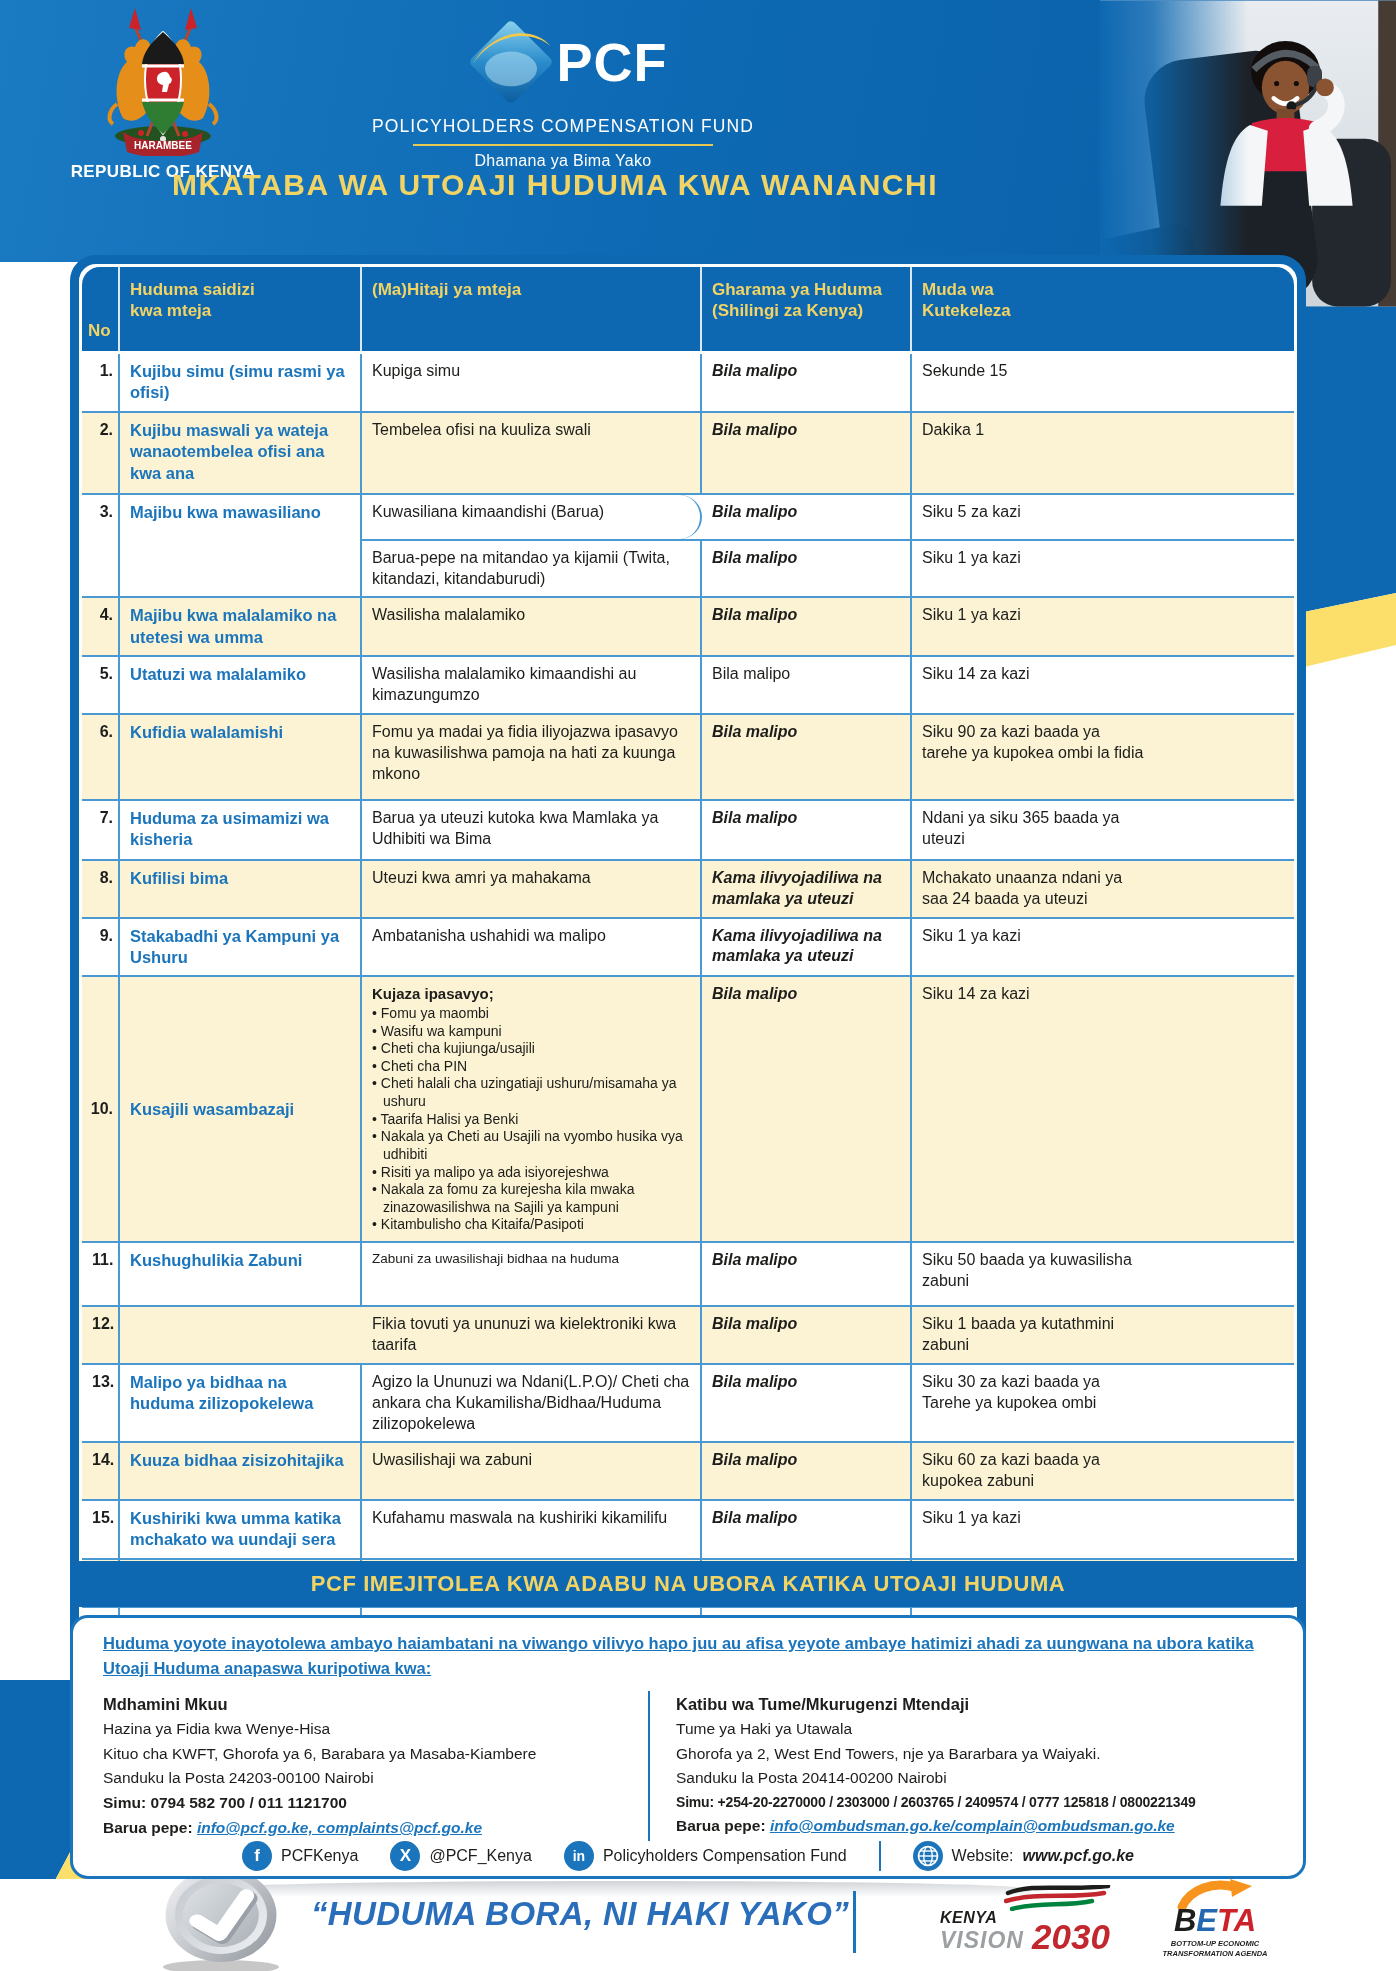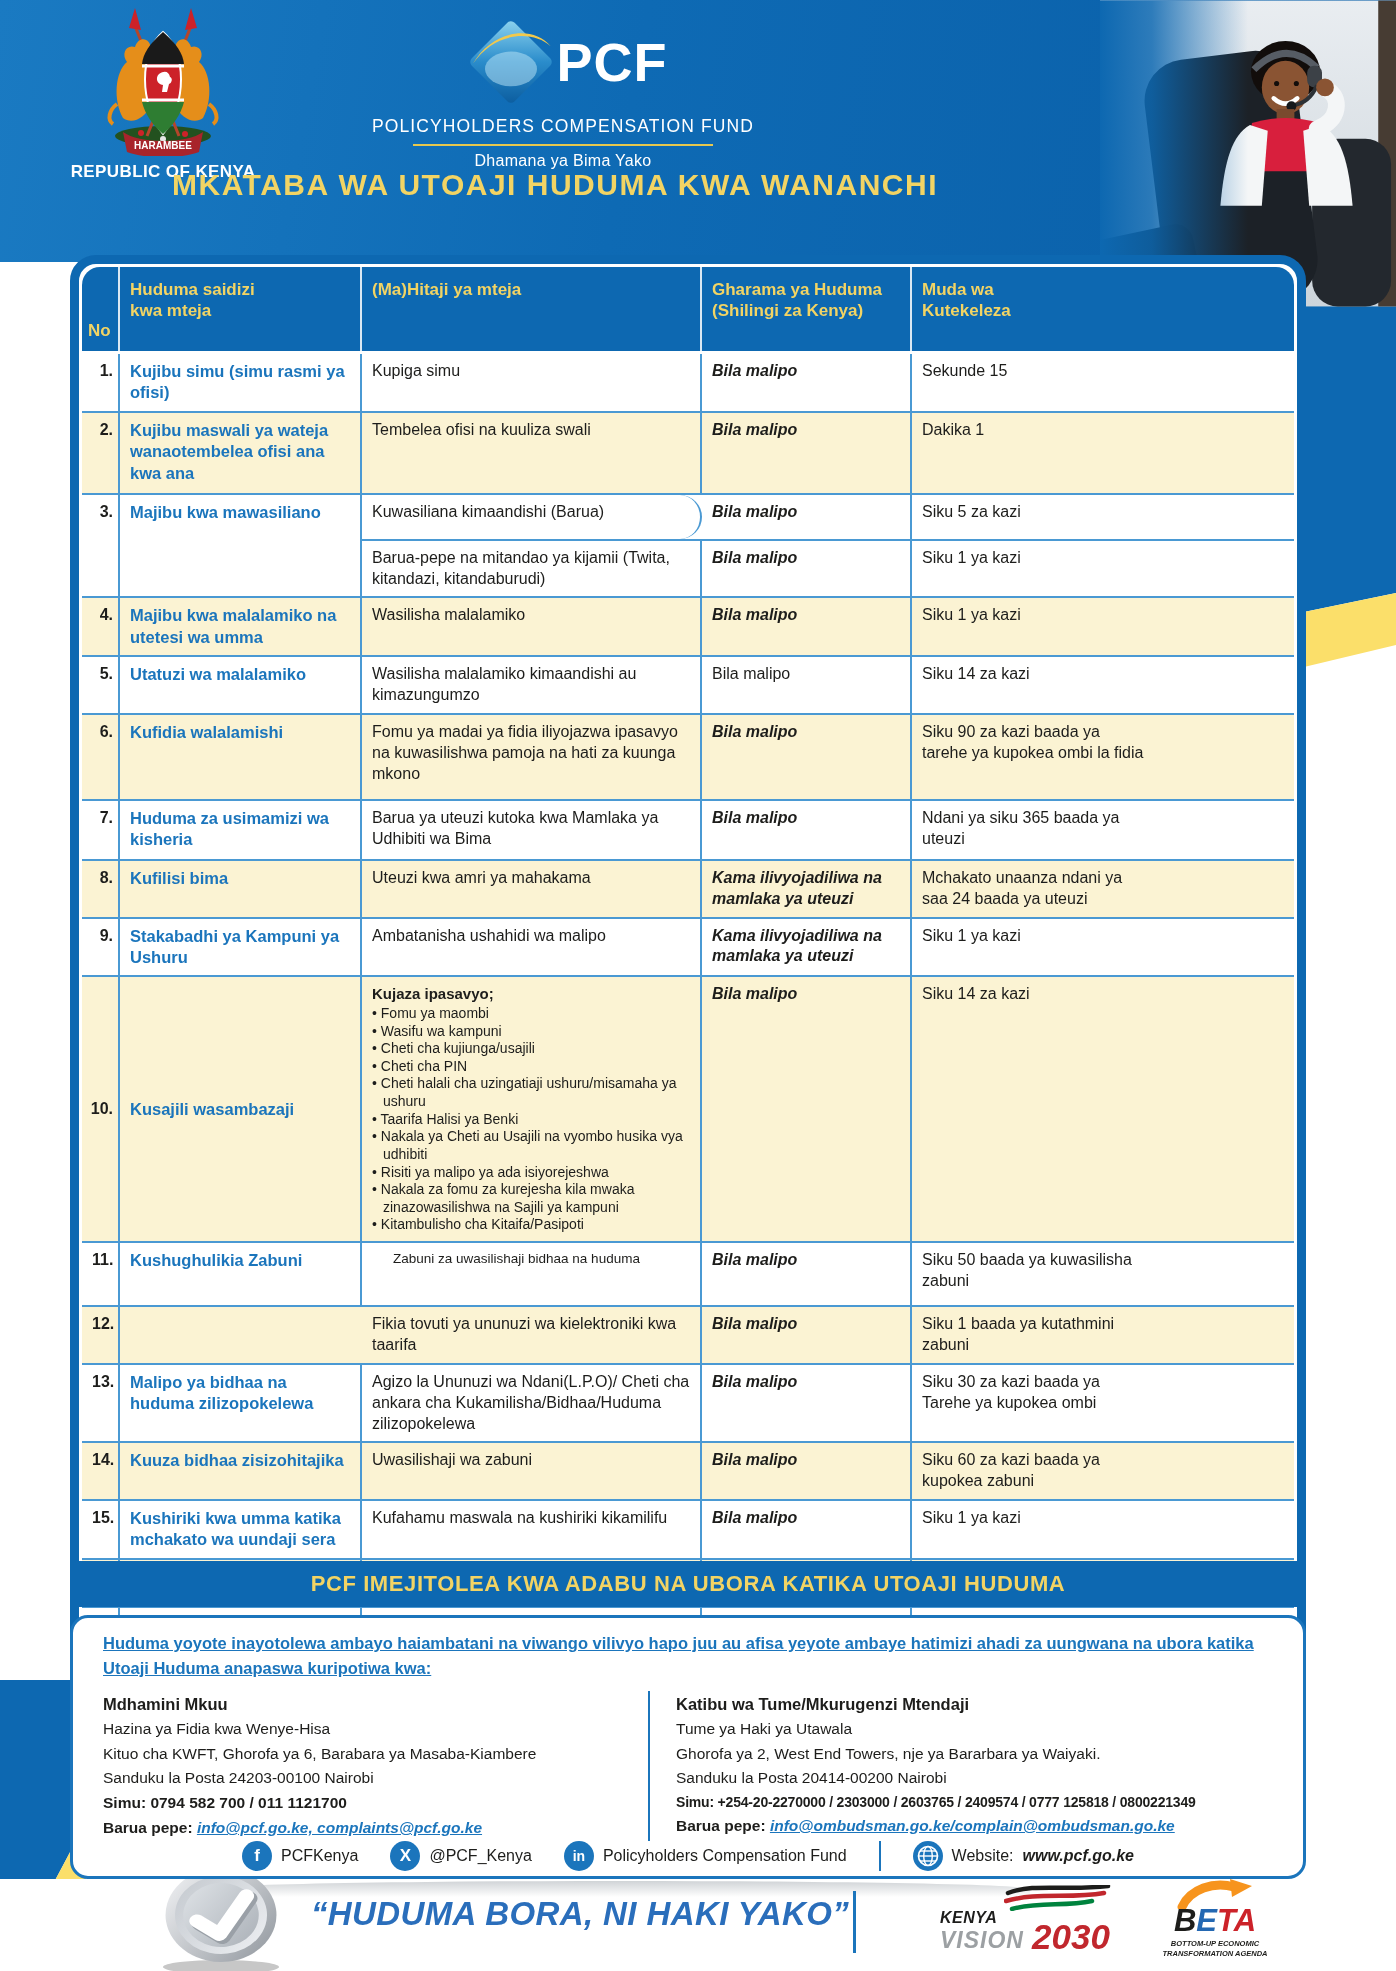--- a/index.html
+++ b/index.html
@@ -307,21 +307,21 @@
             <div class="req-li">Risiti ya malipo ya ada isiyorejeshwa</div>
             <div class="req-li">Nakala za fomu za kurejesha kila mwaka zinazowasilishwa na Sajili ya kampuni</div>
             <div class="req-li">Kitambulisho cha Kitaifa/Pasipoti</div>
           </div>
           <div class="td cost-cell em" style="grid-area: 1 / 4; min-height: 230px;">Bila malipo</div>
           <div class="td time-cell" style="grid-area: 1 / 5; min-height: 230px;">Siku 14 za kazi</div>
         </div>
         <div class="trow">
           <div class="td no-cell" style="grid-row: 1 / span 1;">11.</div>
           <div class="td service-cell" style="grid-row: 1 / span 1;">Kushughulikia Zabuni</div>
-          <div class="td req-cell small" style="grid-area: 1 / 3; min-height: 62px; margin-left: 21px;">Zabuni za uwasilishaji bidhaa na huduma</div>
+          <div class="td req-cell small" style="grid-area: 1 / 3; min-height: 62px;">Zabuni za uwasilishaji bidhaa na huduma</div>
           <div class="td cost-cell em" style="grid-area: 1 / 4; min-height: 62px;">Bila malipo</div>
           <div class="td time-cell" style="grid-area: 1 / 5; min-height: 62px;">Siku 50 baada ya kuwasilisha zabuni</div>
         </div>
         <div class="trow shaded">
           <div class="td no-cell" style="grid-row: 1 / span 1;">12.</div>
           <div class="td req-cell" style="grid-area: 1 / 3; min-height: 56px;">Fikia tovuti ya ununuzi wa kielektroniki kwa taarifa</div>
           <div class="td cost-cell em" style="grid-area: 1 / 4; min-height: 56px;">Bila malipo</div>
           <div class="td time-cell" style="grid-area: 1 / 5; min-height: 56px;">Siku 1 baada ya kutathmini zabuni</div>
         </div>
         <div class="trow">

